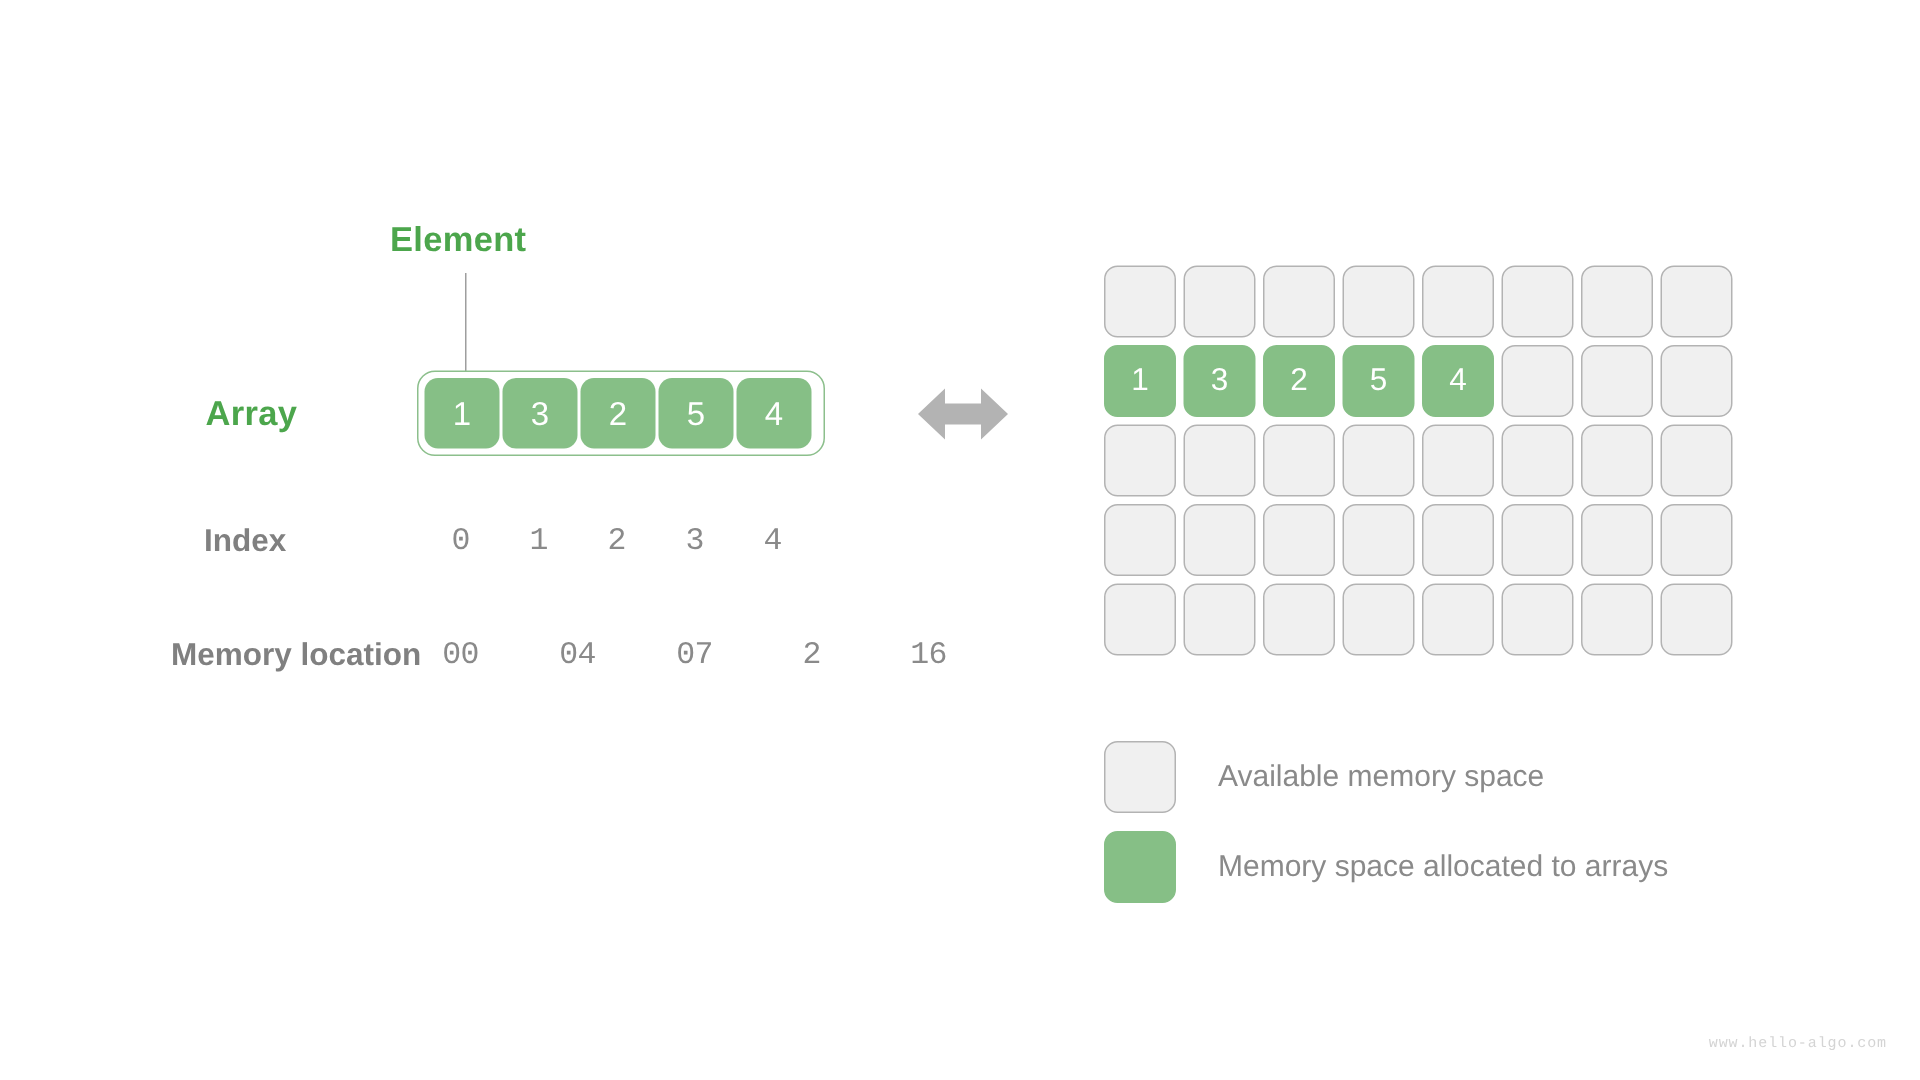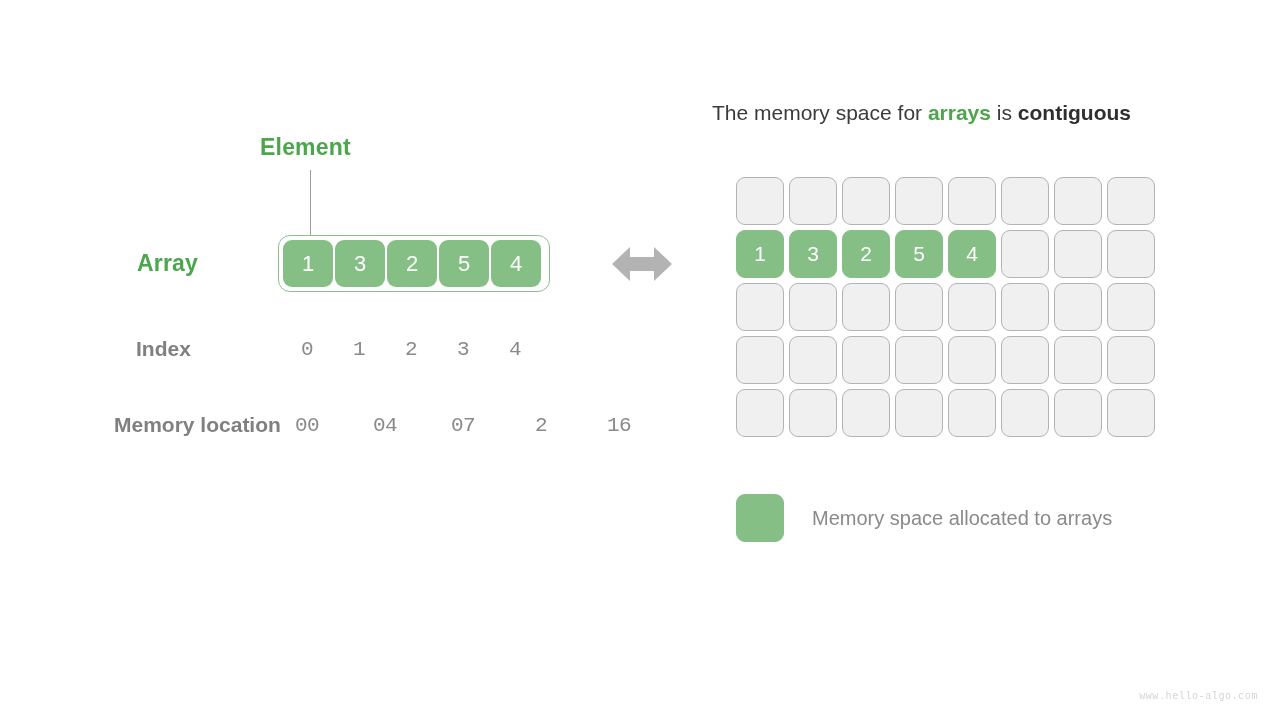--- a/index.html
+++ b/index.html
@@ -14,21 +14,21 @@
     overflow: hidden;
     font-family: "Liberation Sans", sans-serif;
     -webkit-font-smoothing: antialiased;
   }
 
   
   .abs { position: absolute; }
 
   
 
-  #left-panel { position: absolute; left: 0; top: 4px; width: 700px; height: 592px; }
+  #left-panel { position: absolute; left: 0; top: 16px; width: 700px; height: 592px; }
 
   .label-green {
     color: #4ca64c;
     font-weight: bold;
     font-size: 23px;
     letter-spacing: 0.2px;
     white-space: nowrap;
   }
   .label-gray {
     color: #808080;
@@ -229,21 +229,20 @@
   </div>
 
   <svg class="abs" id="double-arrow" viewBox="0 0 60 44">
     <path d="M0 22 L18 5 L18 15 L42 15 L42 5 L60 22 L42 39 L42 29 L18 29 L18 39 Z" fill="#b3b3b3"></path>
   </svg>
 
 </div>
 
 <div id="right-panel">
 
-  <div id="memory-title"><span>The memory space for </span><span class="em-green">arrays</span><span> is </span><span class="em-dark">contiguous</span></div>
 
   <div id="memory-grid">
       <div class="mem-cell free"></div>
       <div class="mem-cell free"></div>
       <div class="mem-cell free"></div>
       <div class="mem-cell free"></div>
       <div class="mem-cell free"></div>
       <div class="mem-cell free"></div>
       <div class="mem-cell free"></div>
       <div class="mem-cell free"></div>
@@ -276,20 +275,24 @@
       <div class="mem-cell free"></div>
       <div class="mem-cell free"></div>
       <div class="mem-cell free"></div>
       <div class="mem-cell free"></div>
       <div class="mem-cell free"></div>
       <div class="mem-cell free"></div>
     </div>
 
   <div id="legend">
     <div class="legend-row">
+      <div class="legend-swatch free"></div>
+      <div class="legend-text">Available memory space</div>
+    </div>
+    <div class="legend-row">
       <div class="legend-swatch used"></div>
       <div class="legend-text">Memory space allocated to arrays</div>
     </div>
   </div>
 
 </div>
 
 <div id="watermark">www.hello-algo.com</div>
 
 </body></html>

